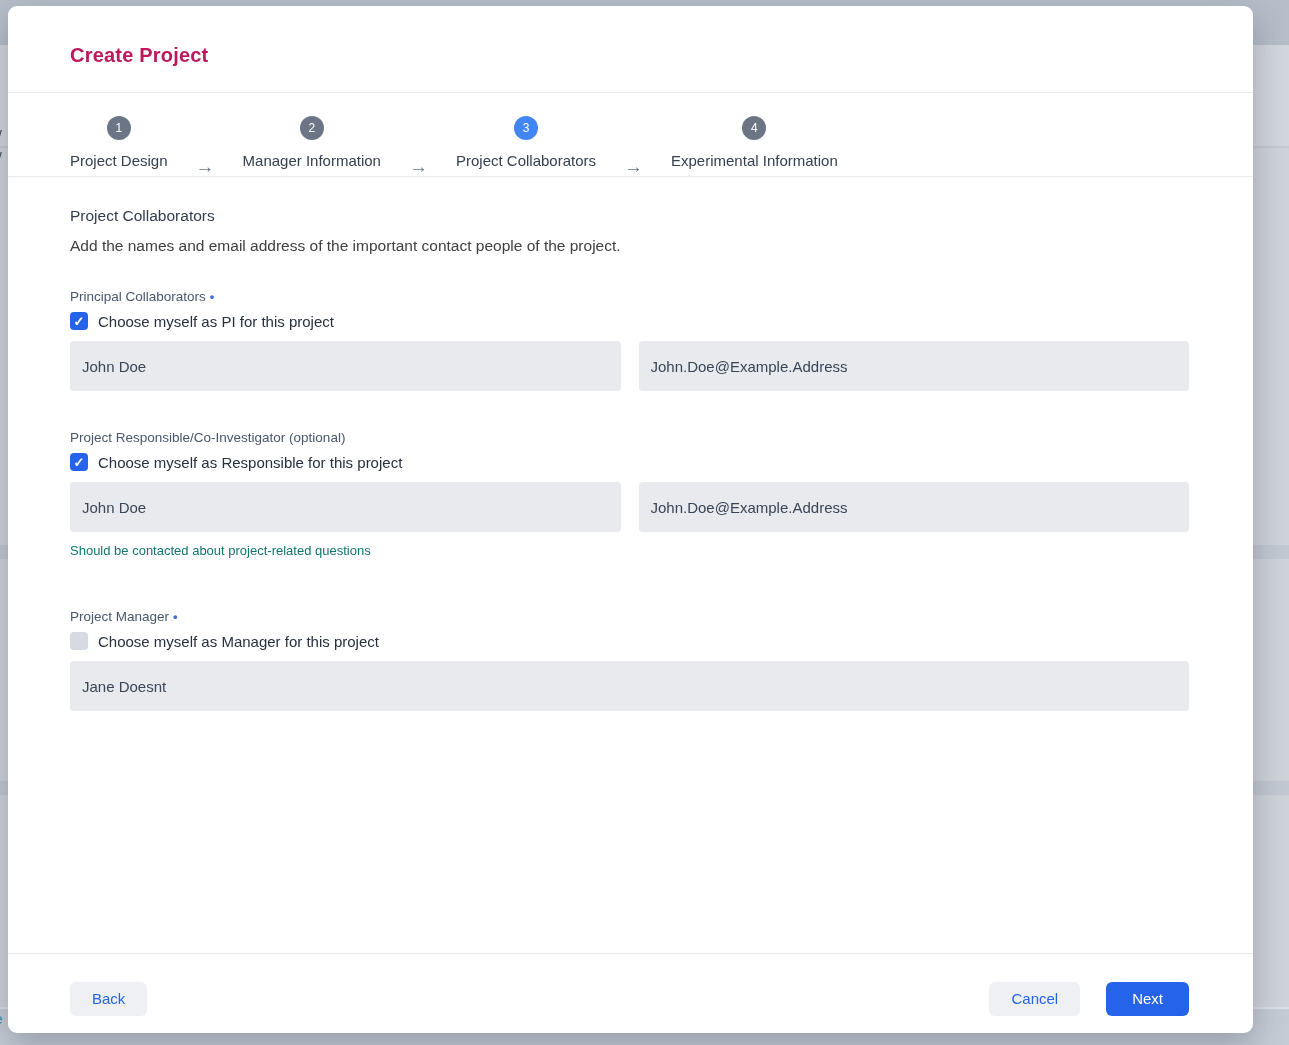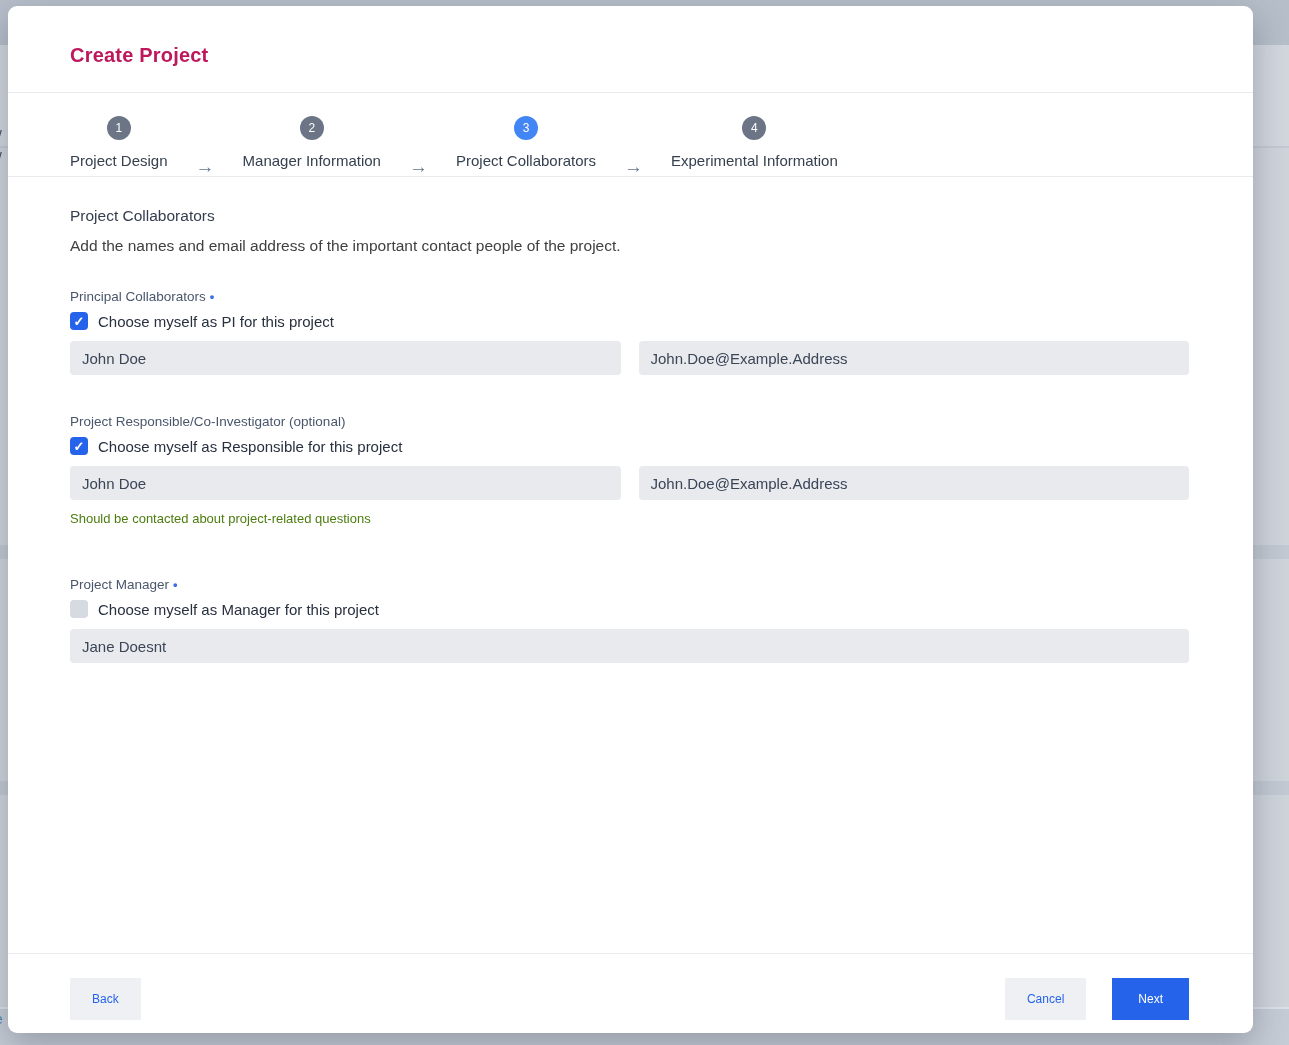--- a/index.html
+++ b/index.html
@@ -73,35 +73,35 @@
     display:flex; align-items:center; justify-content:center; cursor:pointer;
   }
   .checkbox.checked { background:#2563eb; }
   .checkbox.unchecked { background:#d6dae1; }
   .checkbox .check { color:#ffffff; font-size:13px; font-weight:700; line-height:1; }
   .checkbox:not(.checked) .check { display:none; }
   .checkbox-label { font-size:15px; color:#27303f; margin-left:10px; cursor:pointer; }
 
   .fields-row { display:flex; gap:18px; margin-top:11px; }
   .field {
-    flex:1; height:34px; border:none; outline:none;
+    flex:1; height:50px; border:none; outline:none;
     background:#e8eaee; border-radius:4px;
     padding:0 12px; font-size:15px; color:#3a4556;
     font-family:"Liberation Sans", sans-serif;
   }
-  .helper-text { font-size:13px; color:#4d7c0f; margin-top:12px; line-height:14px; }
+  .helper-text { font-size:13px; color:#0f766e; margin-top:12px; line-height:14px; }
 
   .modal-footer {
     position:absolute; left:0; right:0; top:947px; bottom:0;
     border-top:1px solid #e8eaee;
     display:flex; align-items:center; justify-content:space-between;
     padding:10px 64px 0 62px;
   }
   .btn {
-    height:42px; border:none; border-radius:0; font-size:12px;
+    height:34px; border:none; border-radius:6px; font-size:15px;
     font-family:"Liberation Sans", sans-serif; cursor:pointer;
   }
   .btn-secondary { background:#eef0f4; color:#2563eb; padding:0 22px; }
   .btn-primary   { background:#2563eb; color:#ffffff; padding:8px 26px; }
   .footer-right { display:flex; gap:26px; }
 </style>
 </head>
 <body>
 
 <div class="screen">

